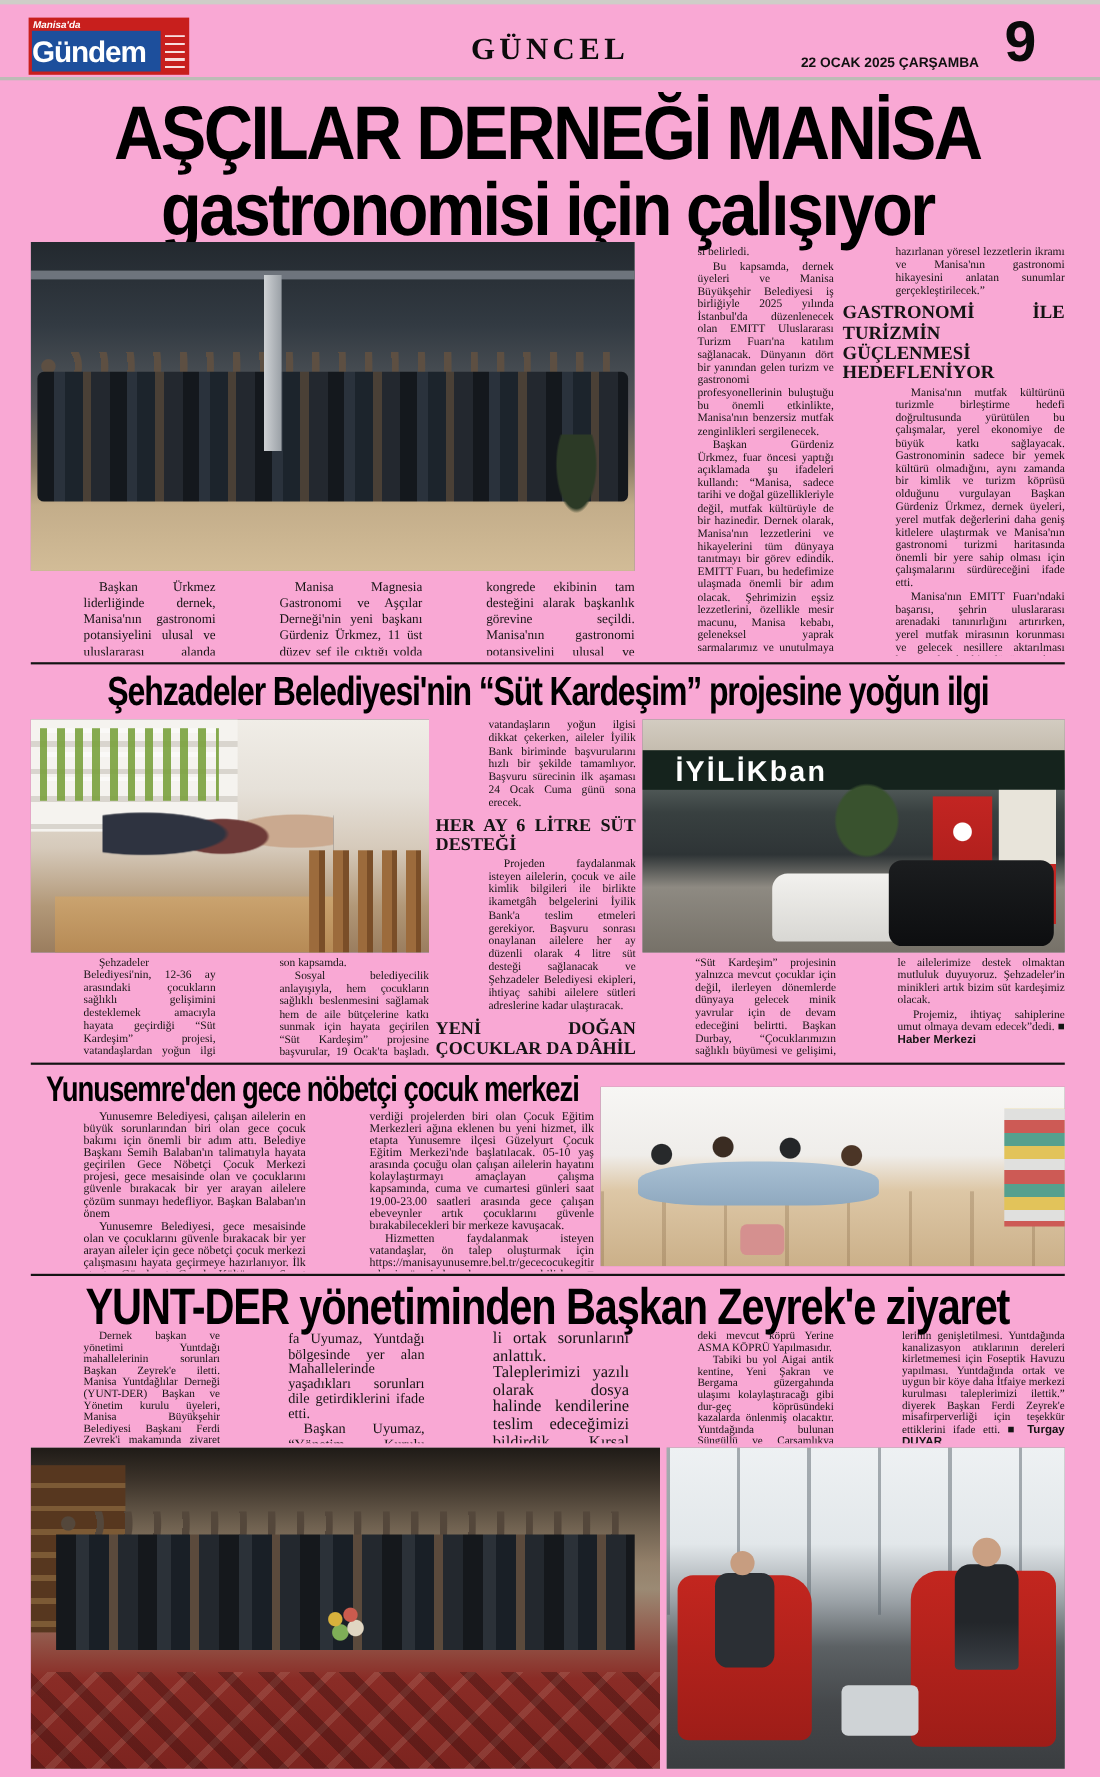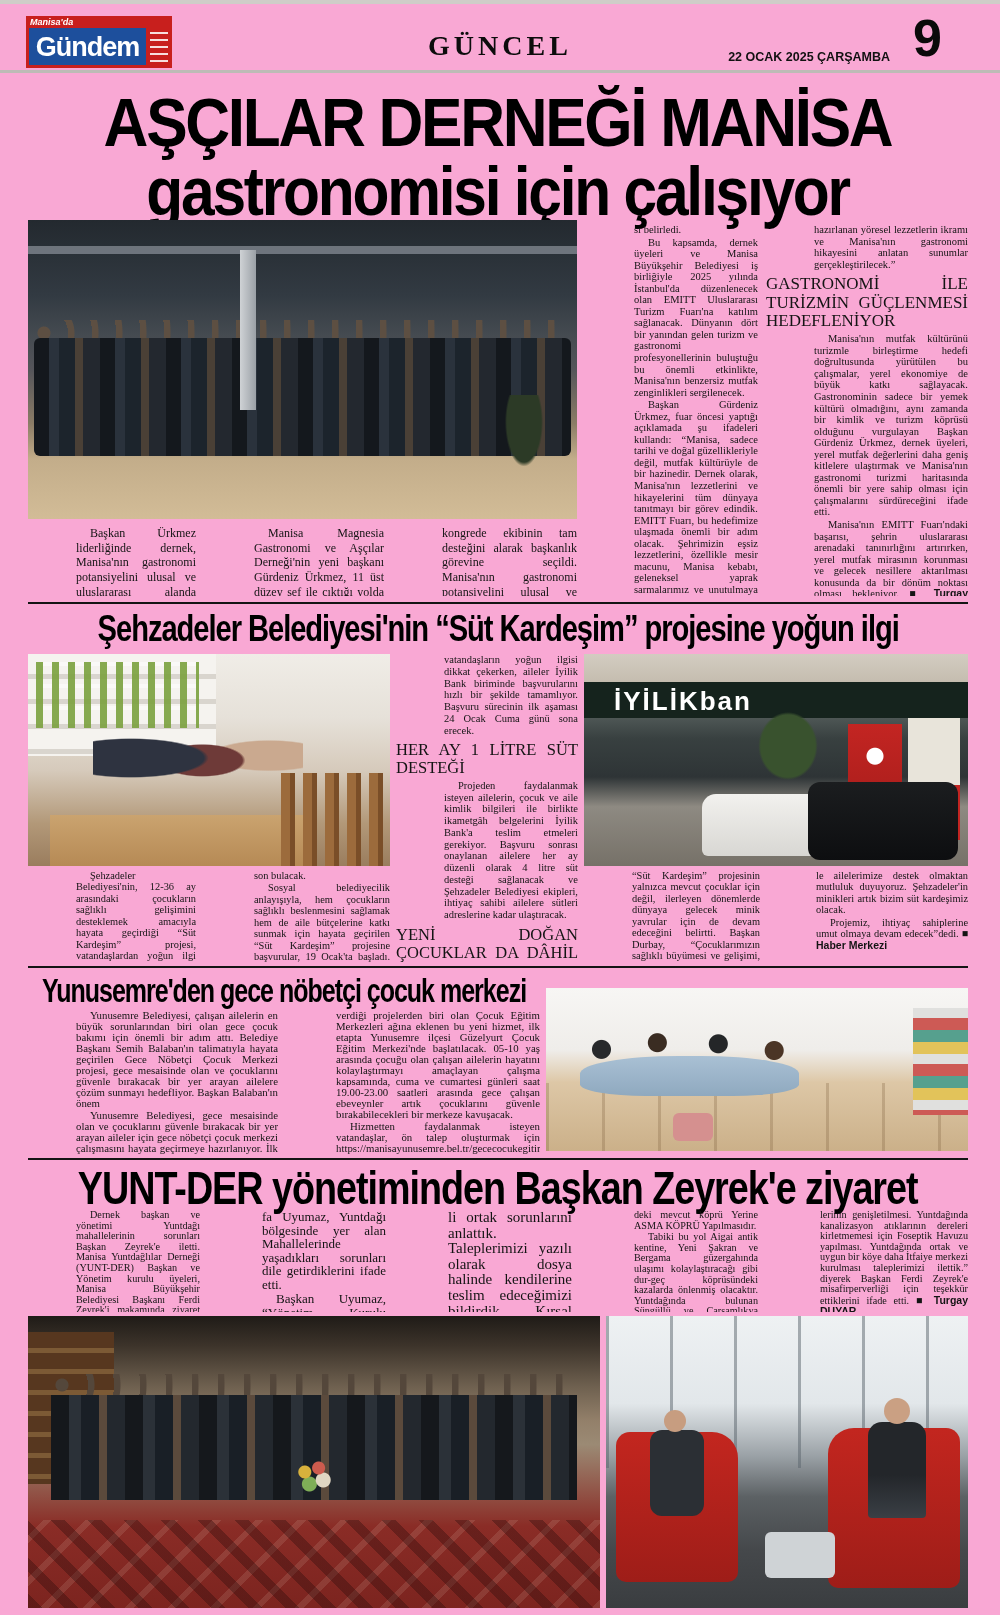--- a/index.html
+++ b/index.html
@@ -2,38 +2,38 @@
 <html lang="tr"><head>
 <meta charset="utf-8">
 <style>
   html,body{margin:0;padding:0;background:#cfcdc8;}
   #paper{position:relative;width:1000px;height:1615px;margin:4px auto;background:#f9a8d4;overflow:hidden;
          font-family:"Liberation Serif",serif;color:#161616;}
   
   .logo{position:absolute;left:26px;top:12px;width:146px;height:52px;background:#c81f1d;}
   .logo .tag{position:absolute;left:4px;top:1px;color:#fff;font:italic bold 9px "Liberation Sans",sans-serif;}
   .logo .main{position:absolute;left:3px;top:12px;right:26px;bottom:3px;background:#1d4f9c;color:#fff;
-              font:bold 27px/38px "Liberation Sans",sans-serif;text-align:center;letter-spacing:-1px;}
+              font:bold 27px/38px "Liberation Sans",sans-serif;letter-spacing:-1px;}
   .logo .side{position:absolute;right:4px;top:16px;width:18px;bottom:6px;
               background:repeating-linear-gradient(180deg,rgba(255,255,255,.85) 0 2px,rgba(0,0,0,0) 2px 7px);}
   .section{position:absolute;left:0;right:0;top:26px;text-align:center;
            font:bold 28px "Liberation Serif",serif;letter-spacing:4px;color:#0c0c0c;}
   .dateline{position:absolute;right:110px;top:46px;font:bold 12.5px "Liberation Sans",sans-serif;color:#111;}
   .pagenum{position:absolute;right:58px;top:4px;font:bold 52px "Liberation Sans",sans-serif;color:#0a0a0a;}
   .rule-gray{position:absolute;left:0;right:0;height:3px;background:#bdbbb6;}
   .rule-black{position:absolute;left:28px;right:32px;height:2px;background:#141414;}
   
   .hl{position:absolute;left:28px;right:32px;text-align:center;font-family:"Liberation Sans",sans-serif;
       font-weight:bold;color:#000;}
   .hl>span{display:inline-block;transform-origin:50% 0;white-space:nowrap;}
   
   .col{position:absolute;text-align:justify;overflow:hidden;font-family:"Liberation Serif",serif;color:#141414;}
   .col p{margin:0 0 1px 0;text-indent:14px;padding-left:48px;}
   .col p.ni{text-indent:0;}
-  .subhead{font-family:"Liberation Serif",serif;font-weight:normal;text-indent:0;margin:5px 0 3px 0;line-height:1.08;}
+  .subhead{font-family:"Liberation Serif",serif;font-weight:bold;text-indent:0;margin:5px 0 3px 0;line-height:1.08;}
   .byline{font-family:"Liberation Sans",sans-serif;font-weight:bold;font-size:10.5px;}
   
   .photo{position:absolute;overflow:hidden;background:#8a8a8a;}
   .pp{position:absolute;}
 </style>
 </head>
 <body>
 
 <div id="paper">
 
@@ -94,42 +94,42 @@
     <div class="pp" style="inset:0;background:linear-gradient(180deg,#f0ede7 0%,#e6e1d9 30%,#d6cabb 55%,#b29878 80%,#9a7d5e 100%)"></div>
     <div class="pp" style="left:0;top:0;width:52%;height:48%;background:repeating-linear-gradient(180deg,#f5f3ef 0 20px,#d9d5ce 20px 25px)"></div>
     <div class="pp" style="left:8px;top:8px;width:45%;height:66px;opacity:.9;background:repeating-linear-gradient(90deg,#7ba23e 0 7px,rgba(0,0,0,0) 7px 16px),repeating-linear-gradient(180deg,rgba(255,255,255,.55) 0 4px,rgba(0,0,0,0) 4px 22px)"></div>
     <div class="pp" style="left:18%;top:32%;width:58%;height:38%;background:radial-gradient(ellipse at 18% 45%,#2e3340 0 30%,rgba(0,0,0,0) 32%),radial-gradient(ellipse at 52% 48%,#6e3a38 0 26%,rgba(0,0,0,0) 28%),radial-gradient(ellipse at 84% 42%,#caa98f 0 22%,rgba(0,0,0,0) 24%)"></div>
     <div class="pp" style="left:6%;bottom:0;width:70%;height:24%;background:linear-gradient(180deg,#caa36f,#b68a55)"></div>
     <div class="pp" style="right:0;bottom:0;width:30%;height:44%;background:repeating-linear-gradient(90deg,#9c6b3c 0 9px,#7a4e28 9px 14px,rgba(0,0,0,0) 14px 22px)"></div>
   </div>
 
   <div class="col" style="left:396px;top:650px;width:182px;height:308px;font-size:10.5px;line-height:1.12">
     <p class="ni">vatandaşların yoğun ilgisi dikkat çekerken, aileler İyilik Bank biriminde başvurularını hızlı bir şekilde tamamlıyor. Başvuru sürecinin ilk aşaması 24 Ocak Cuma günü sona erecek.</p>
-    <h3 class="subhead" style="font-size:16.5px">HER AY 1 LİTRE SÜT DESTEĞİ</h3>
+    <h3 class="subhead" style="font-size:16.5px">HER AY 6 LİTRE SÜT DESTEĞİ</h3>
     <p>Projeden faydalanmak isteyen ailelerin, çocuk ve aile kimlik bilgileri ile birlikte ikametgâh belgelerini İyilik Bank'a teslim etmeleri gerekiyor. Başvuru sonrası onaylanan ailelere her ay düzenli olarak 4 litre süt desteği sağlanacak ve Şehzadeler Belediyesi ekipleri, ihtiyaç sahibi ailelere sütleri adreslerine kadar ulaştıracak.</p>
     <h3 class="subhead" style="font-size:16.5px">YENİ DOĞAN ÇOCUKLAR DA DÂHİL OLACAK</h3>
     <p>Projenin devamlılığıyla ilgili açıklamalarda bulunan Şehzadeler Belediye Başkanı Gülşah Durbay,</p>
   </div>
 
   <div class="photo" style="left:584px;top:650px;width:384px;height:212px">
     <div class="pp" style="inset:0;background:linear-gradient(180deg,#d3ccc1 0%,#c4bcae 14%,#57605e 26%,#384040 40%,#2e3436 58%,#8e8a82 72%,#767168 100%)"></div>
     <div class="pp" style="left:0;right:0;top:28px;height:36px;background:#15231d"></div>
     <div class="pp" style="left:30px;top:32px;color:#fff;font:bold 26px 'Liberation Sans',sans-serif;letter-spacing:2px">İYİLİKban</div>
     <div class="pp" style="right:66px;top:70px;width:54px;height:92px;background:radial-gradient(circle at 50% 35%,#fff 0 8px,rgba(0,0,0,0) 9px),linear-gradient(180deg,#c32522,#a81d1b)"></div>
     <div class="pp" style="right:8px;top:64px;width:52px;height:122px;background:linear-gradient(180deg,#e8e4da 0 55%,#c32522 55% 100%)"></div>
     <div class="pp" style="left:44%;top:52px;width:70px;height:80px;background:radial-gradient(ellipse,#39522e 0 55%,rgba(0,0,0,0) 60%)"></div>
     <div class="pp" style="left:118px;bottom:10px;width:152px;height:62px;border-radius:14px 18px 6px 6px;background:linear-gradient(180deg,#f2f1ee,#d8d7d3)"></div>
     <div class="pp" style="right:10px;bottom:6px;width:150px;height:78px;border-radius:12px;background:linear-gradient(180deg,#1b1d1f,#0d0e10)"></div>
   </div>
 
   <div class="col" style="left:28px;top:866px;width:168px;height:92px;font-size:10.4px;line-height:1.1">
     <p>Şehzadeler Belediyesi'nin, 12-36 ay arasındaki çocukların sağlıklı gelişimini desteklemek amacıyla hayata geçirdiği “Süt Kardeşim” projesi, vatandaşlardan yoğun ilgi gördü. Proje için 19 Ocak tarihinde başlayan başvurular, 24 Ocak Cuma günü</p>
   </div>
   <div class="col" style="left:206px;top:866px;width:184px;height:92px;font-size:10.4px;line-height:1.1">
-    <p class="ni">son bulacak.</p>
+    <p class="ni">son kapsamda.</p>
     <p>Sosyal belediyecilik anlayışıyla, hem çocukların sağlıklı beslenmesini sağlamak hem de aile bütçelerine katkı sunmak için hayata geçirilen “Süt Kardeşim” projesine başvurular, 19 Ocak'ta başladı. İlk gün</p>
   </div>
   <div class="col" style="left:768px;top:866px;width:200px;height:92px;font-size:10.4px;line-height:1.1">
     <p class="ni">le ailelerimize destek olmaktan mutluluk duyuyoruz. Şehzadeler'in minikleri artık bizim süt kardeşimiz olacak.</p>
     <p><span>Projemiz, ihtiyaç sahiplerine umut olmaya devam edecek”dedi.</span> <b class="byline">■ Haber Merkezi</b></p>
   </div>
   <div class="col" style="left:584px;top:866px;width:176px;height:92px;font-size:10.4px;line-height:1.1">
     <p class="ni">“Süt Kardeşim” projesinin yalnızca mevcut çocuklar için değil, ilerleyen dönemlerde dünyaya gelecek minik yavrular için de devam edeceğini belirtti. Başkan Durbay, “Çocuklarımızın sağlıklı büyümesi ve gelişimi, geleceğimizin güvencesi. Bu projey-</p>
   </div>
 

